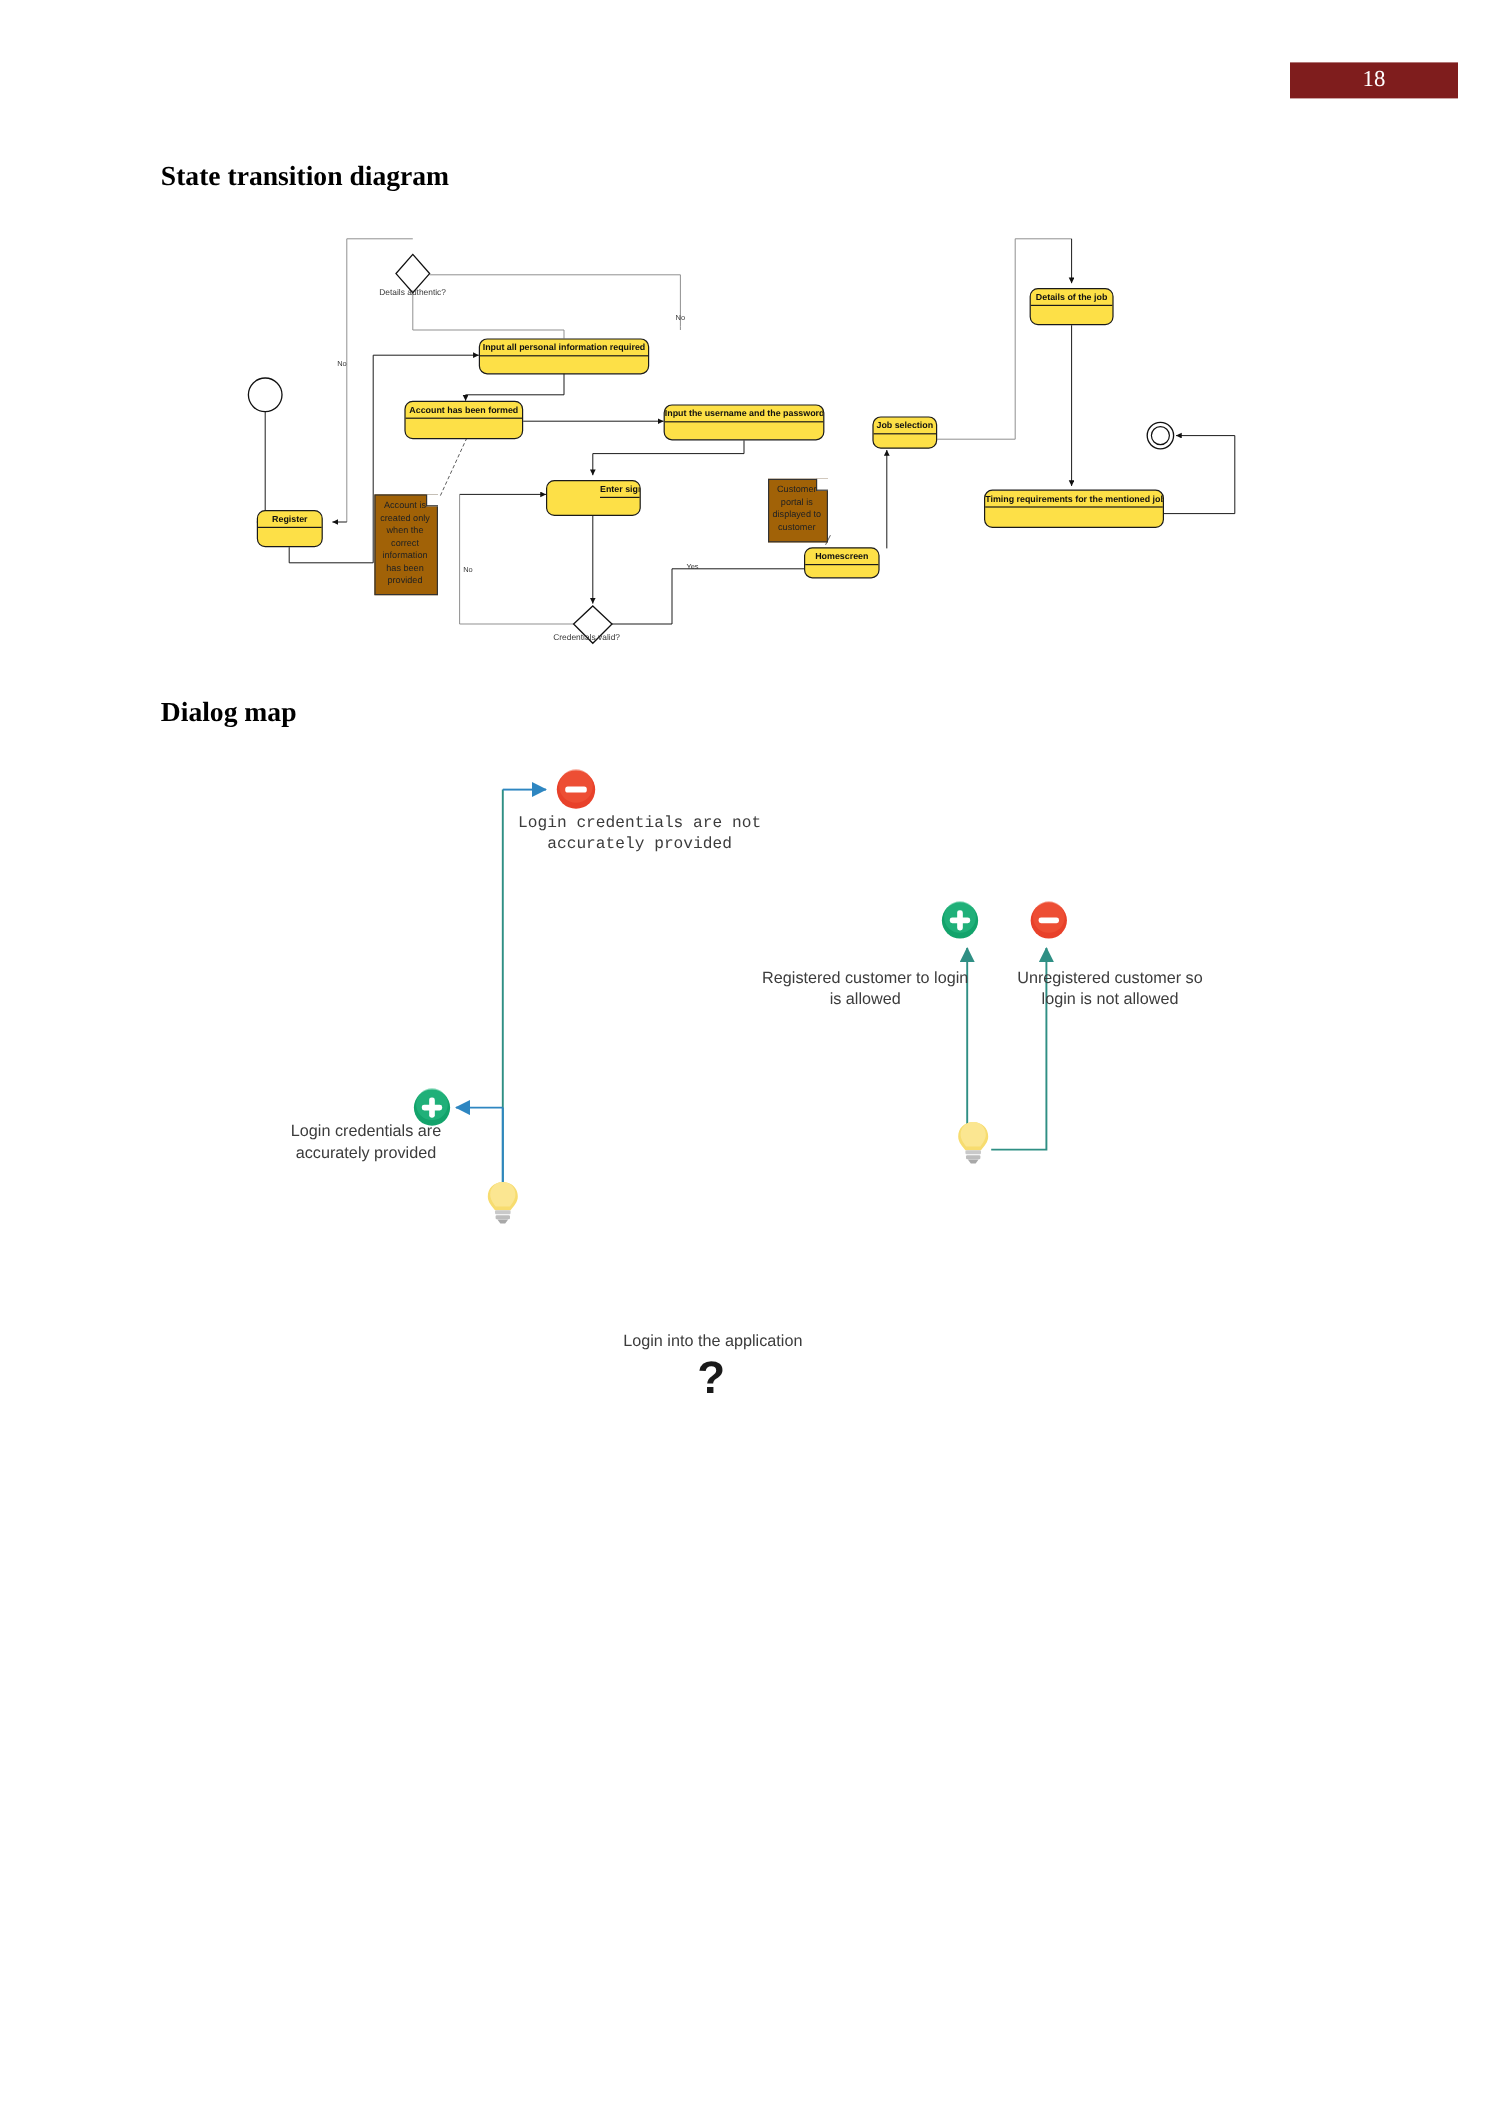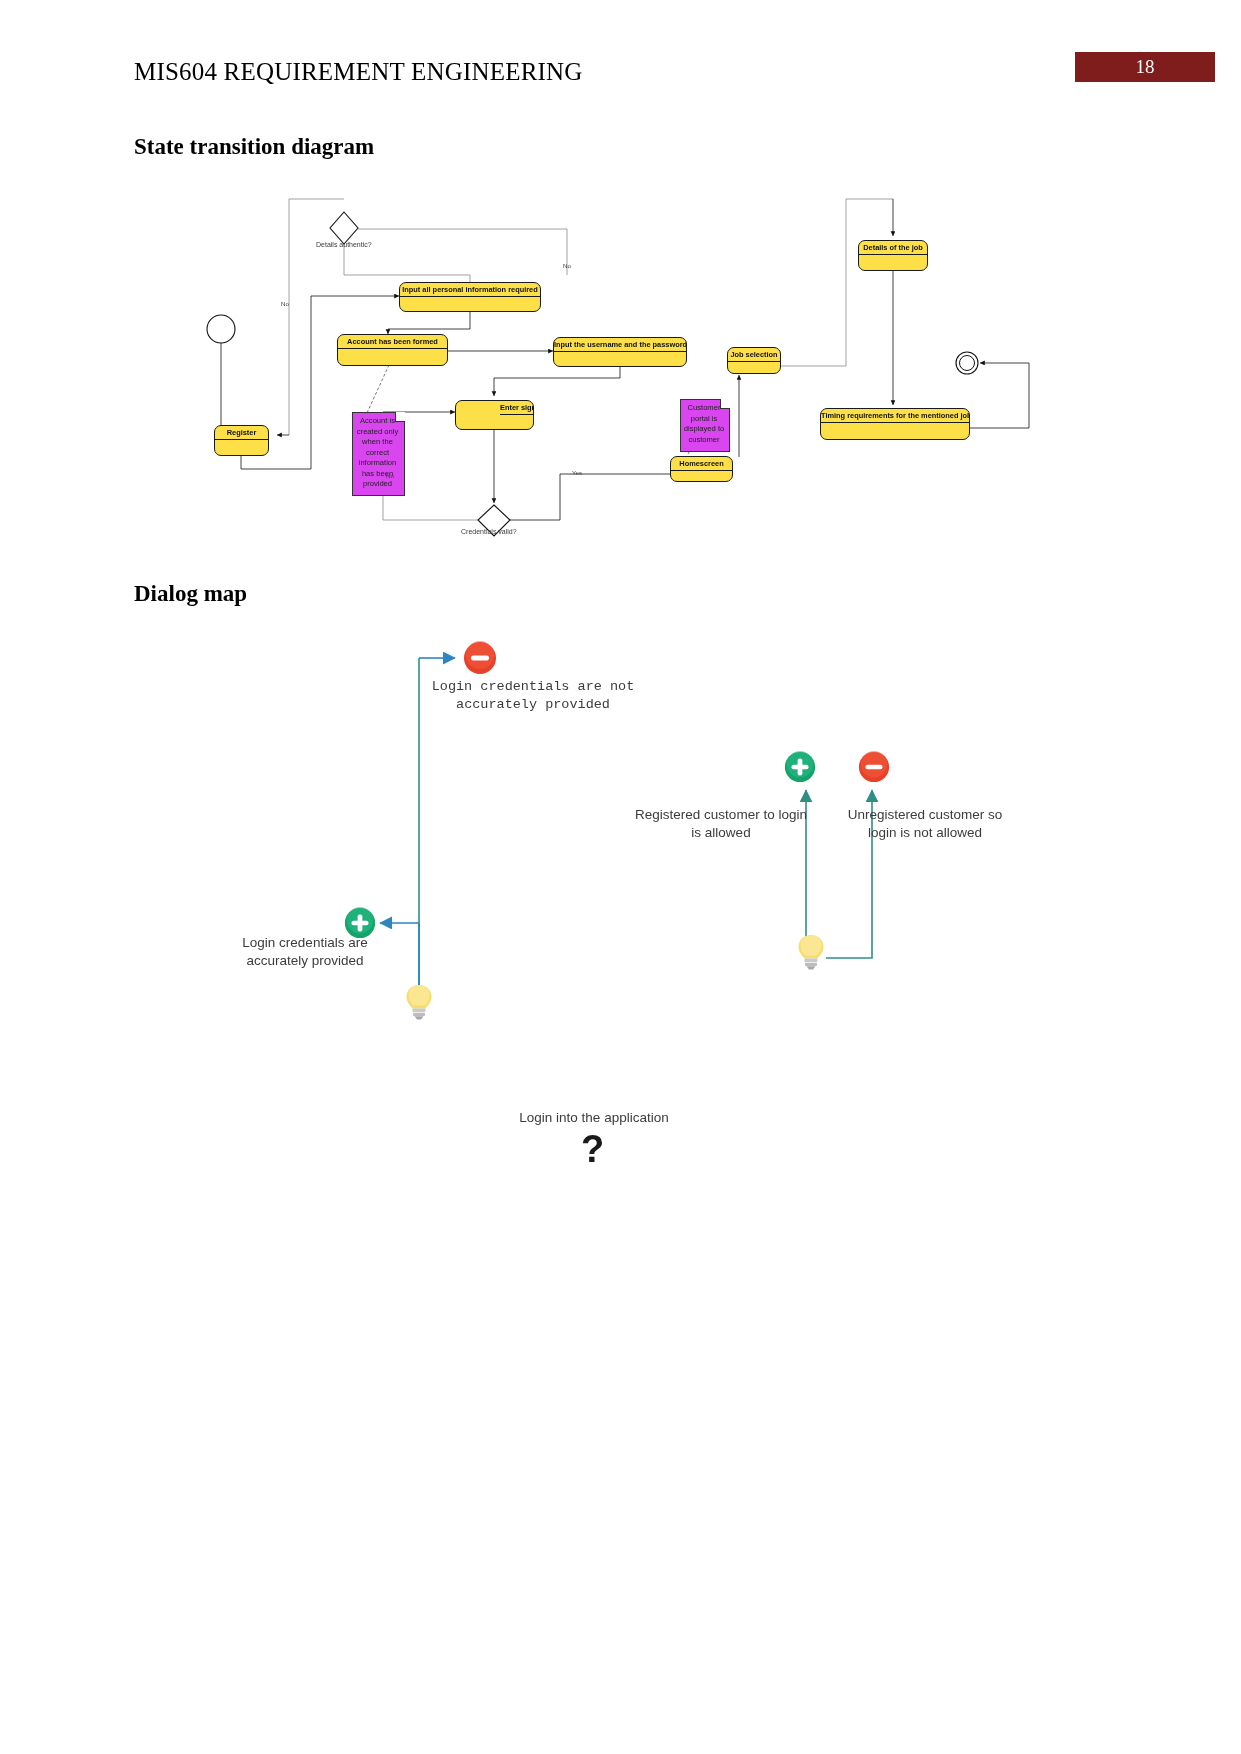--- a/index.html
+++ b/index.html
@@ -82,29 +82,28 @@
     line-height: 13px;
     height: 13px;
     border-bottom: 1px solid #1a1a1a;
     white-space: nowrap;
     overflow: hidden;
   }
 
   .note-box {
     position: absolute;
     border: 1px solid #333333;
-    background: #d946ef;
+    background: #a16207;
     box-sizing: border-box;
     font-family: "Liberation Sans", sans-serif;
     font-size: 7.6px;
     color: #222222;
     text-align: center;
     line-height: 10.5px;
     padding: 3px 2px 0 0;
-    margin-left: 40px;
   }
   .note-box::after {
     content: "";
     position: absolute;
     top: -1px; right: -1px;
     width: 9px; height: 9px;
     background: #ffffff;
     border-left: 1px solid #333333;
     border-bottom: 1px solid #333333;
   }
@@ -142,21 +141,20 @@
     font-weight: bold;
     font-size: 38px;
     color: #1a1a1a;
   }
 </style>
 </head>
 <body>
 
 <div class="page">
 
-  <div class="doc-header">MIS604 REQUIREMENT ENGINEERING</div>
   <div class="page-badge">18</div>
 
   <div class="h2" id="h2-state">State transition diagram</div>
   <div class="h2" id="h2-dialog">Dialog map</div>
 
   <svg class="figure" width="1241" height="1754" viewBox="0 0 1241 1754" xmlns="http://www.w3.org/2000/svg">
     <defs>
       <marker id="ah" markerWidth="7" markerHeight="7" refX="6" refY="3" orient="auto">
         <path d="M0,0 L6,3 L0,6 z" fill="#111"></path>
       </marker>
@@ -220,21 +218,21 @@
     <polygon points="494,505 510,520 494,536 478,520" fill="#ffffff" stroke="#111" stroke-width="1.1"></polygon>
 
     <path d="M367,413 L389,365" stroke="#555" stroke-width="0.8" fill="none" stroke-dasharray="3,2"></path>
     <path d="M688,454 L692,446" stroke="#555" stroke-width="0.8" fill="none"></path>
   </svg>
 
   <div class="state-box" style="left:214px; top:425px; width:55px; height:31px;">
     <div class="title">Register</div>
   </div>
 
-  <div class="state-box" style="left:337px; top:334px; width:111px; height:32px;">
+  <div class="state-box" style="left:337px; top:334px; width:99px; height:32px;">
     <div class="title">Account has been formed</div>
   </div>
 
   <div class="state-box" style="left:399px; top:282px; width:142px; height:30px;">
     <div class="title">Input all personal information required</div>
   </div>
 
   <div class="state-box" style="left:553px; top:337px; width:134px; height:30px;">
     <div class="title">Input the username and the password</div>
   </div>

